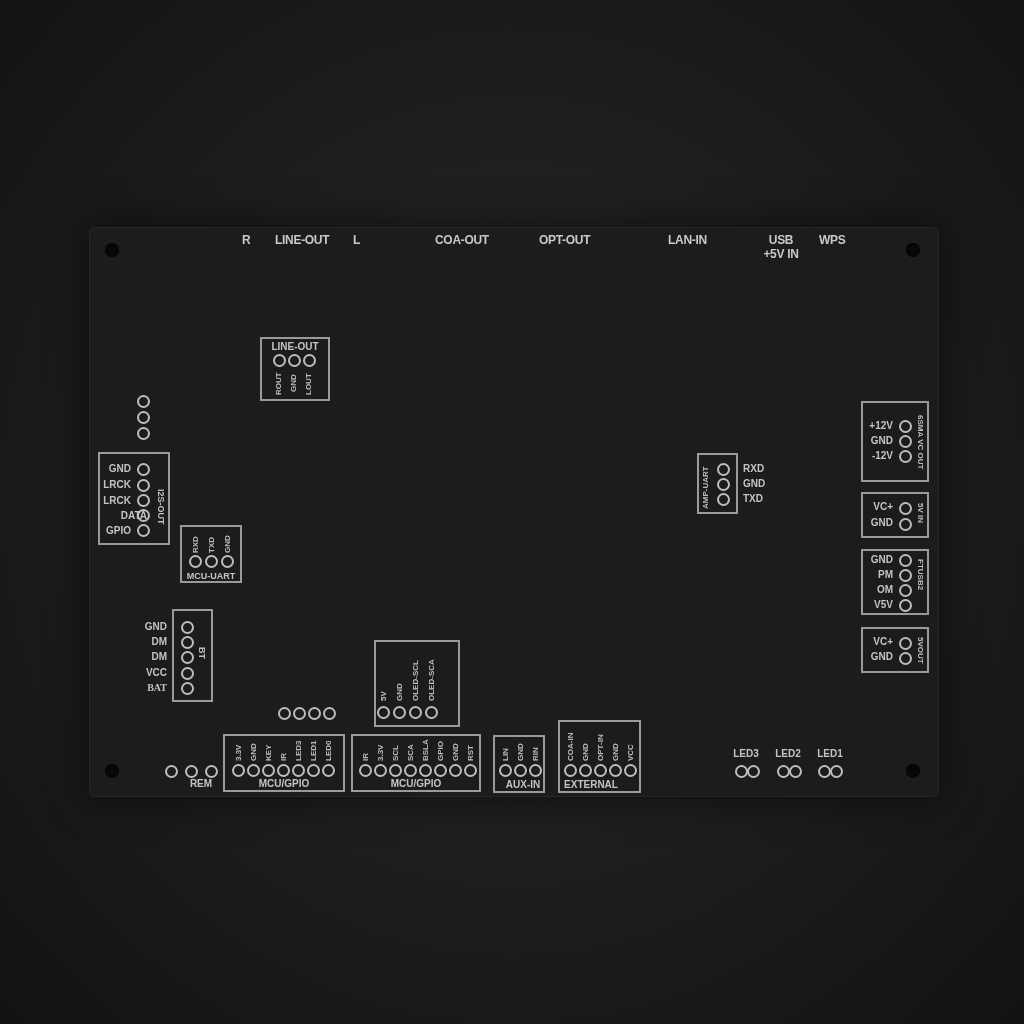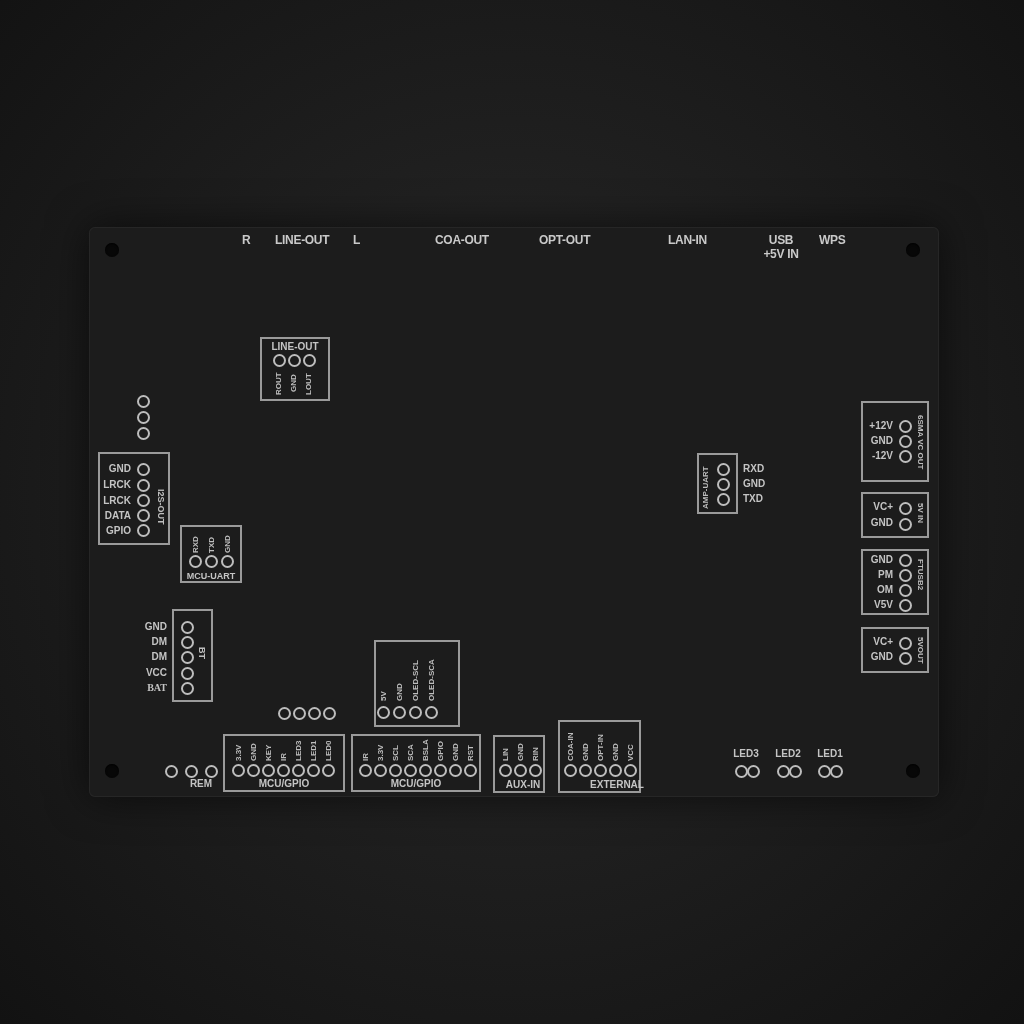--- a/index.html
+++ b/index.html
@@ -57,21 +57,21 @@
 
   <div class="pin" style="left:48px;top:168px;"></div>
   <div class="pin" style="left:48px;top:184px;"></div>
   <div class="pin" style="left:48px;top:200px;"></div>
 
   <div class="box" style="left:9px;top:225px;width:72px;height:93px;"></div>
   <div class="vert90" style="left:77px;top:262px;">I2S-OUT</div>
   <div class="lbl r" style="left:10px;top:236px;width:32px;">GND</div>
   <div class="lbl r" style="left:10px;top:252px;width:32px;">LRCK</div>
   <div class="lbl r" style="left:10px;top:268px;width:32px;">LRCK</div>
-  <div class="lbl r" style="left:10px;top:283px;width:32px;">DATA</div>
+  <div class="lbl r" style="left:10px;top:283px;width:32px;padding-left:16px;">DATA</div>
   <div class="lbl r" style="left:10px;top:298px;width:32px;">GPIO</div>
   <div class="pin" style="left:48px;top:236px;"></div>
   <div class="pin" style="left:48px;top:252px;"></div>
   <div class="pin" style="left:48px;top:267px;"></div>
   <div class="pin" style="left:48px;top:282px;"></div>
   <div class="pin" style="left:48px;top:297px;"></div>
 
   <div class="box" style="left:91px;top:298px;width:62px;height:58px;"></div>
   <div class="title" style="left:91px;top:343px;width:62px;font-size:9px;">MCU-UART</div>
   <div class="vert" style="left:102px;top:326px;">RXD</div>
@@ -153,21 +153,21 @@
   <div class="box" style="left:404px;top:508px;width:52px;height:58px;"></div>
   <div class="title" style="left:404px;top:552px;width:60px;">AUX-IN</div>
   <div class="vert" style="left:412px;top:534px;">LIN</div>
   <div class="vert" style="left:427px;top:534px;">GND</div>
   <div class="vert" style="left:442px;top:534px;">RIN</div>
   <div class="pin" style="left:410px;top:537px;"></div>
   <div class="pin" style="left:425px;top:537px;"></div>
   <div class="pin" style="left:440px;top:537px;"></div>
 
   <div class="box" style="left:469px;top:493px;width:83px;height:73px;"></div>
-  <div class="title" style="left:495px;top:552px;width:66px;">EXTERNAL</div>
+  <div class="title" style="left:469px;top:552px;width:66px;">EXTERNAL</div>
   <div class="vert" style="left:477px;top:534px;">COA-IN</div>
   <div class="vert" style="left:492px;top:534px;">GND</div>
   <div class="vert" style="left:507px;top:534px;">OPT-IN</div>
   <div class="vert" style="left:522px;top:534px;">GND</div>
   <div class="vert" style="left:537px;top:534px;">VCC</div>
   <div class="pin" style="left:475px;top:537px;"></div>
   <div class="pin" style="left:490px;top:537px;"></div>
   <div class="pin" style="left:505px;top:537px;"></div>
   <div class="pin" style="left:520px;top:537px;"></div>
   <div class="pin" style="left:535px;top:537px;"></div>

